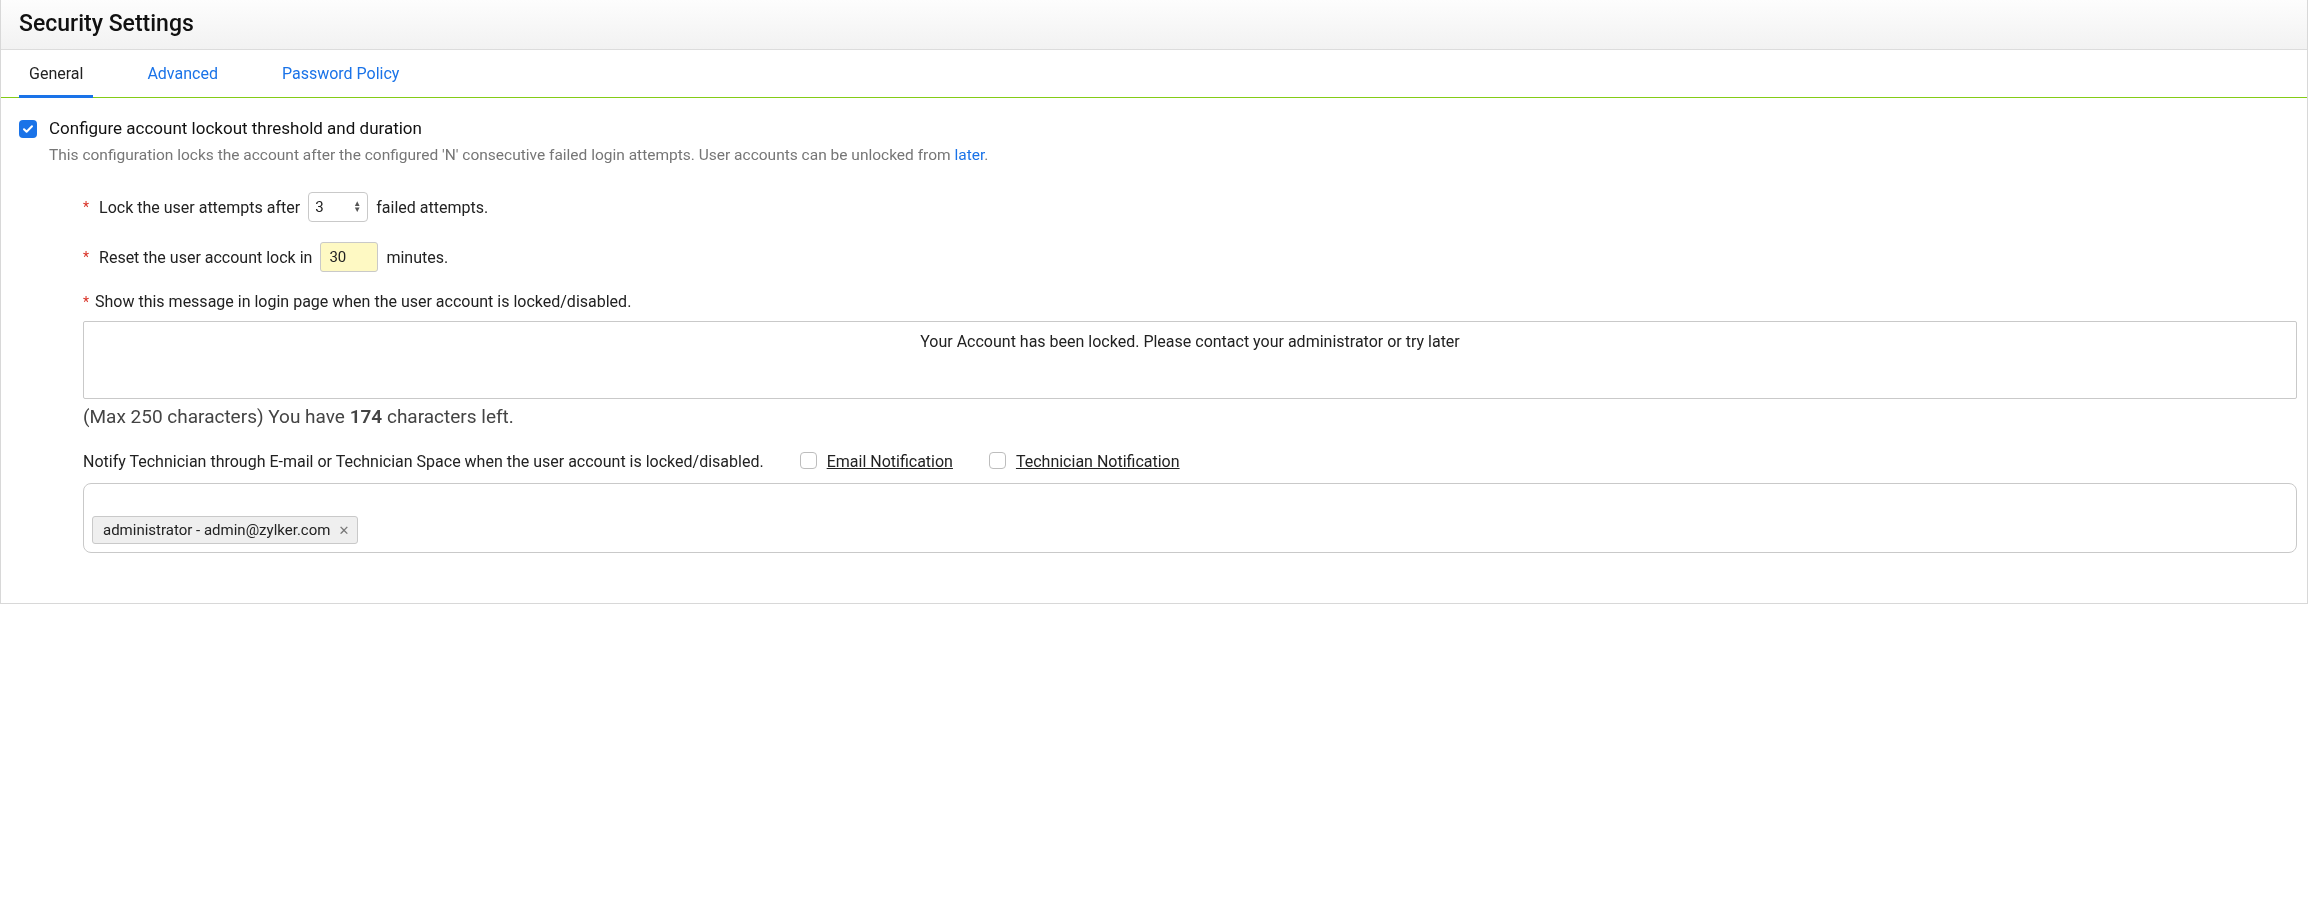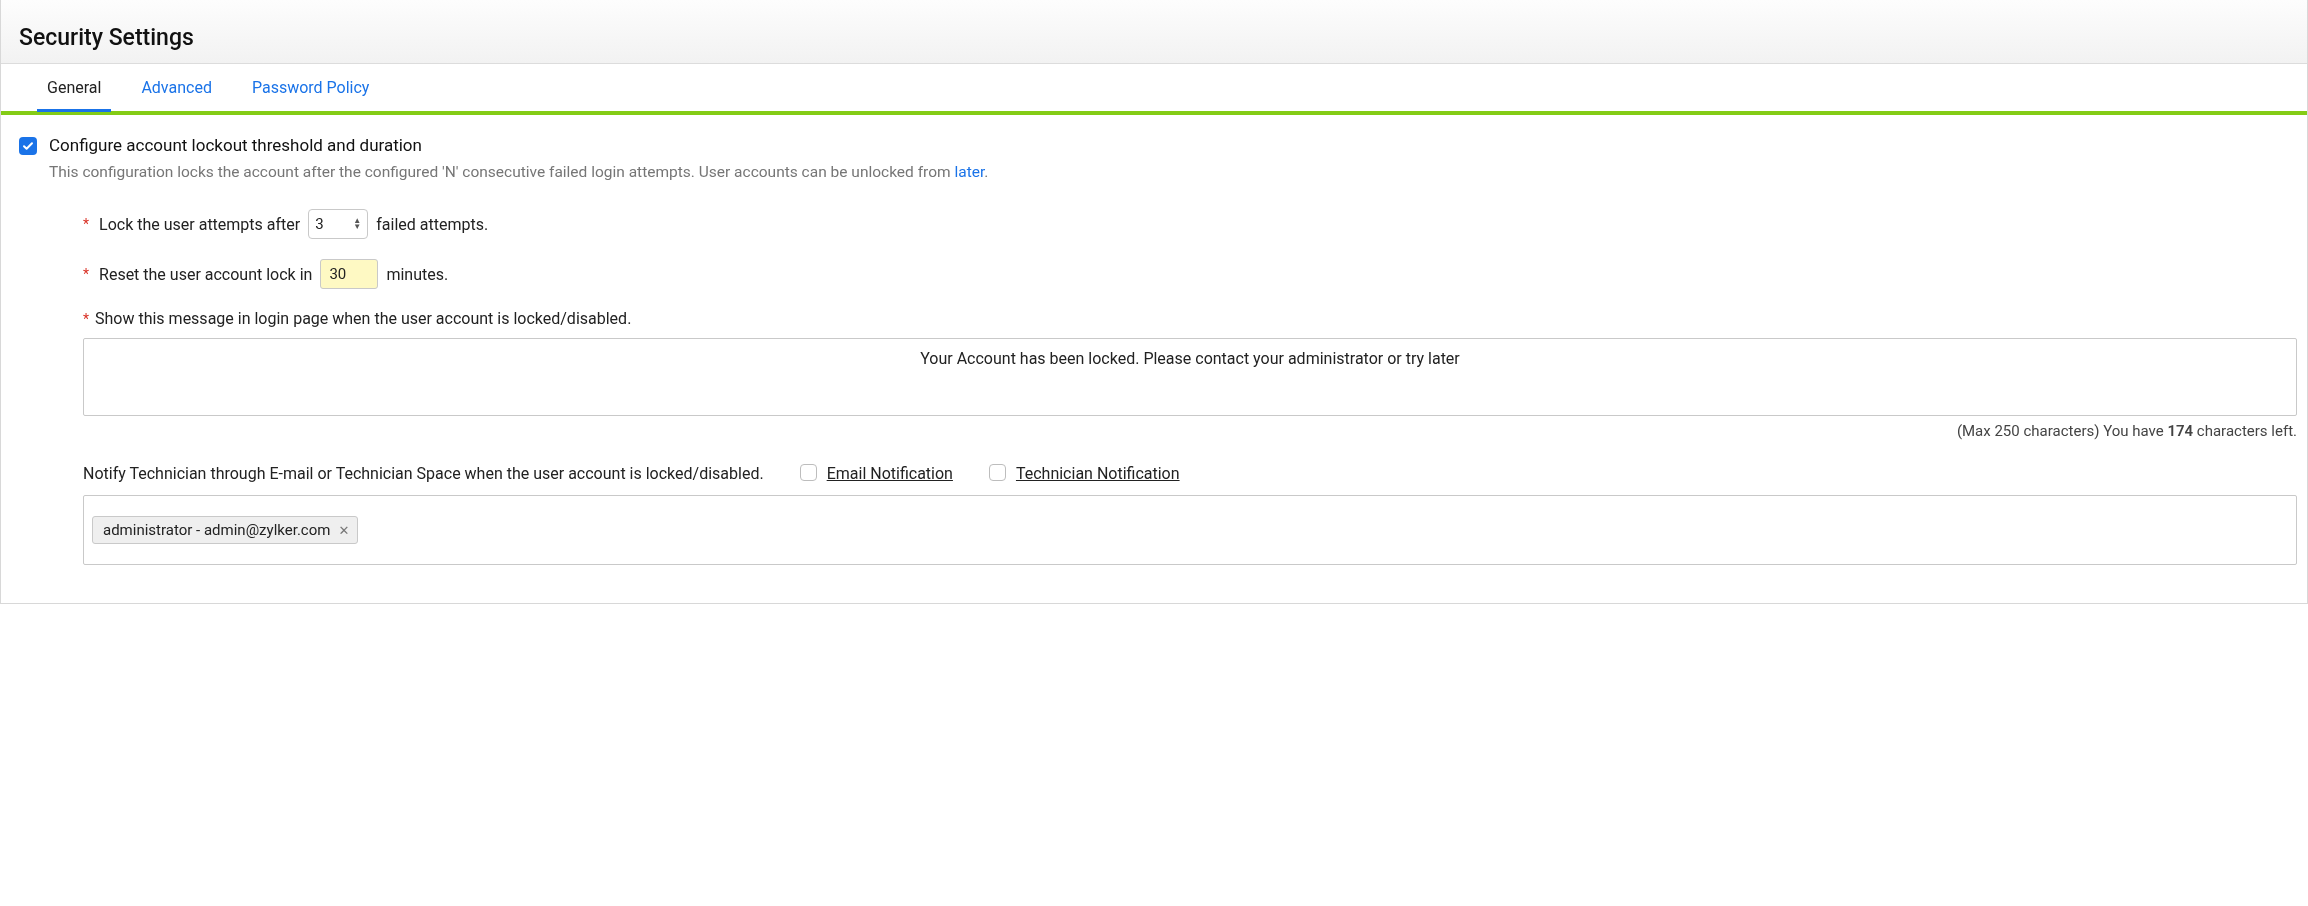--- a/index.html
+++ b/index.html
@@ -12,35 +12,35 @@
     background: #fff;
   }
   .page {
     width: 100%;
     min-height: 604px;
     border: 1px solid #d8d8d8;
     border-top: none;
     background: #fff;
   }
   .header {
-    padding: 24px 18px 12px 18px;
+    padding: 10px 18px 12px 18px;
     background: linear-gradient(#fdfdfd, #f2f2f2);
     border-bottom: 1px solid #dcdcdc;
   }
   .header h1 {
     margin: 0;
     font-size: 23px;
     font-weight: 500;
     color: #111;
   }
   .tabs {
     display: flex;
-    gap: 20px;
-    padding: 0 36px;
-    border-bottom: 4px solid #84cc16;
+    gap: 44px;
+    padding: 0 18px;
+    border-bottom: 1px solid #84cc16;
   }
   .tab {
     padding: 14px 10px 12px 10px;
     font-size: 16px;
     color: #1a73e8;
     cursor: pointer;
     border-bottom: 3px solid transparent;
     margin-bottom: -1px;
   }
   .tab.active {
@@ -140,24 +140,24 @@
     height: 78px;
     border: 1px solid #c9c9c9;
     border-radius: 2px;
     padding: 10px 12px;
     font-size: 16px;
     color: #222;
     background: #fff;
     text-align: center;
   }
   .char-count {
-    text-align: right;
+    text-align: left;
     margin-top: 6px;
     color: #444;
-    font-size: 15px;
+    font-size: 19px;
   }
   .char-count .num {
     font-weight: 600;
   }
   .notify-row {
     display: flex;
     align-items: center;
     gap: 36px;
     margin-top: 24px;
     font-size: 16px;
@@ -178,25 +178,25 @@
     display: inline-flex;
     align-items: flex-start;
     gap: 10px;
     text-decoration: underline;
   }
   .tag-box {
     margin-top: 12px;
     width: 100%;
     min-height: 70px;
     border: 1px solid #c9c9c9;
-    border-radius: 2px;
+    border-radius: 8px;
     padding: 8px;
     background: #fff;
     display: flex;
-    align-items: center;
+    align-items: flex-end;
     gap: 6px;
   }
   .tag {
     display: inline-flex;
     align-items: center;
     gap: 8px;
     background: #efefef;
     border: 1px solid #c9c9c9;
     border-radius: 3px;
     padding: 4px 8px 4px 10px;

